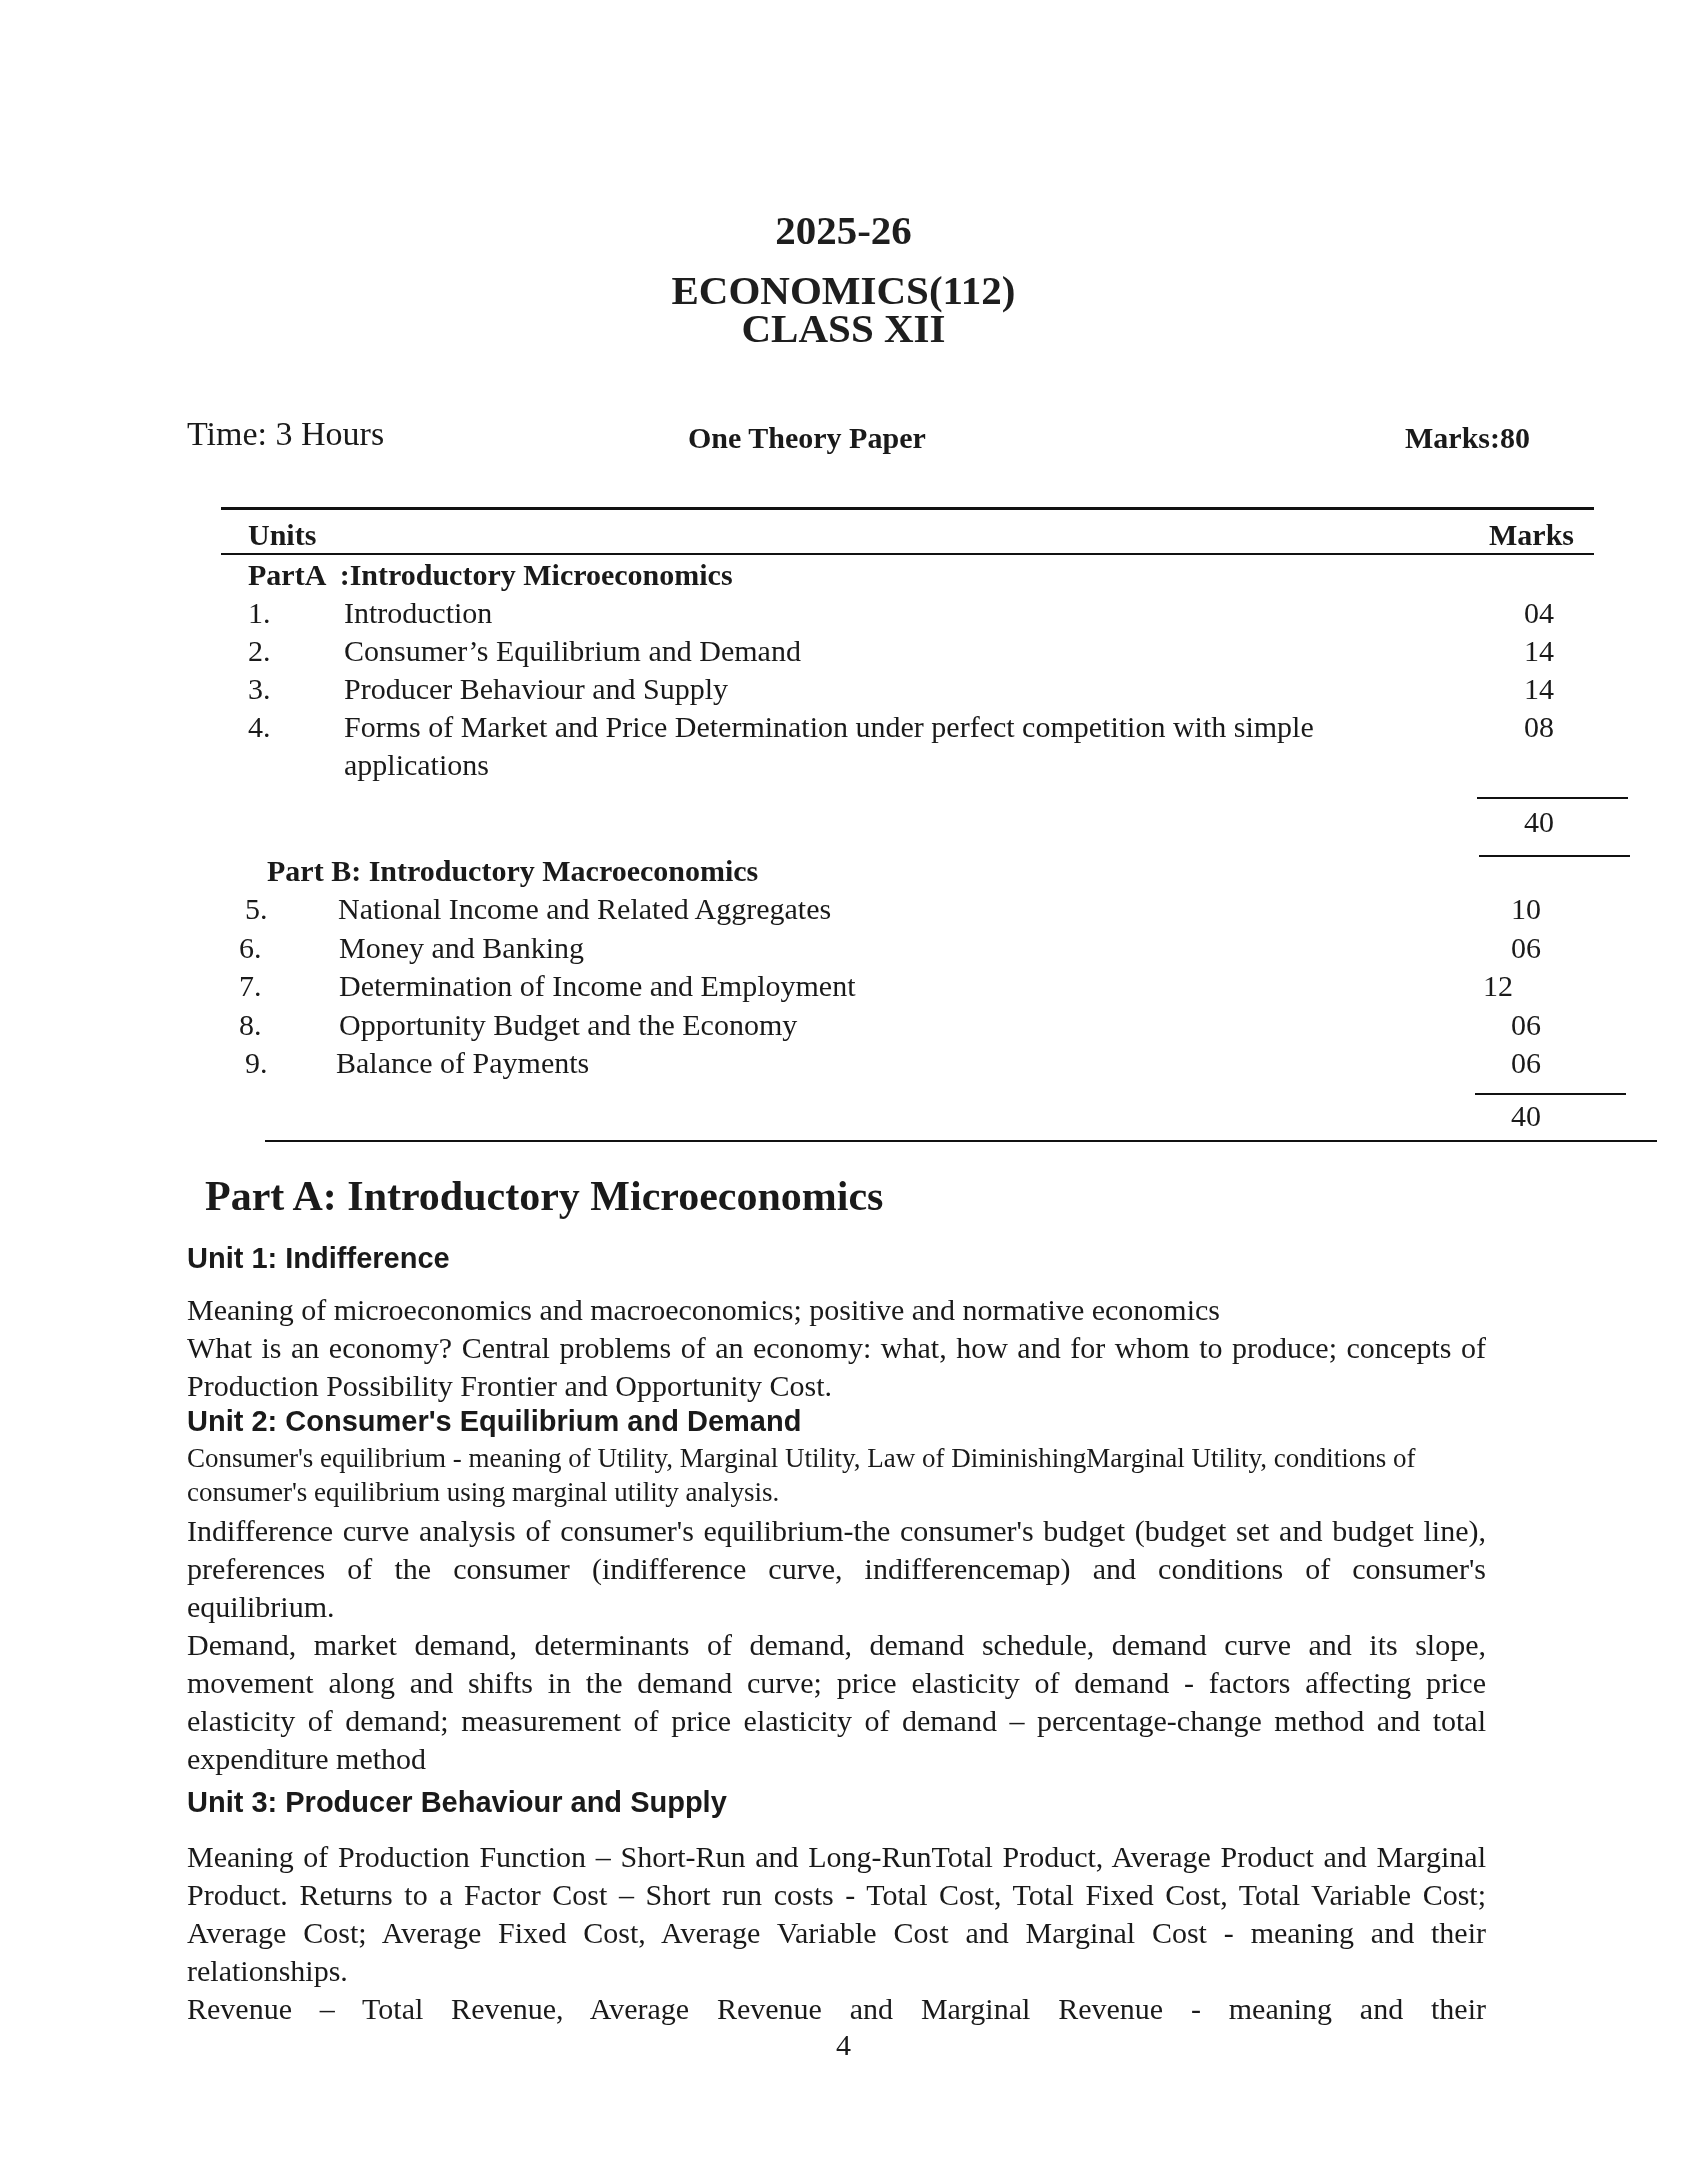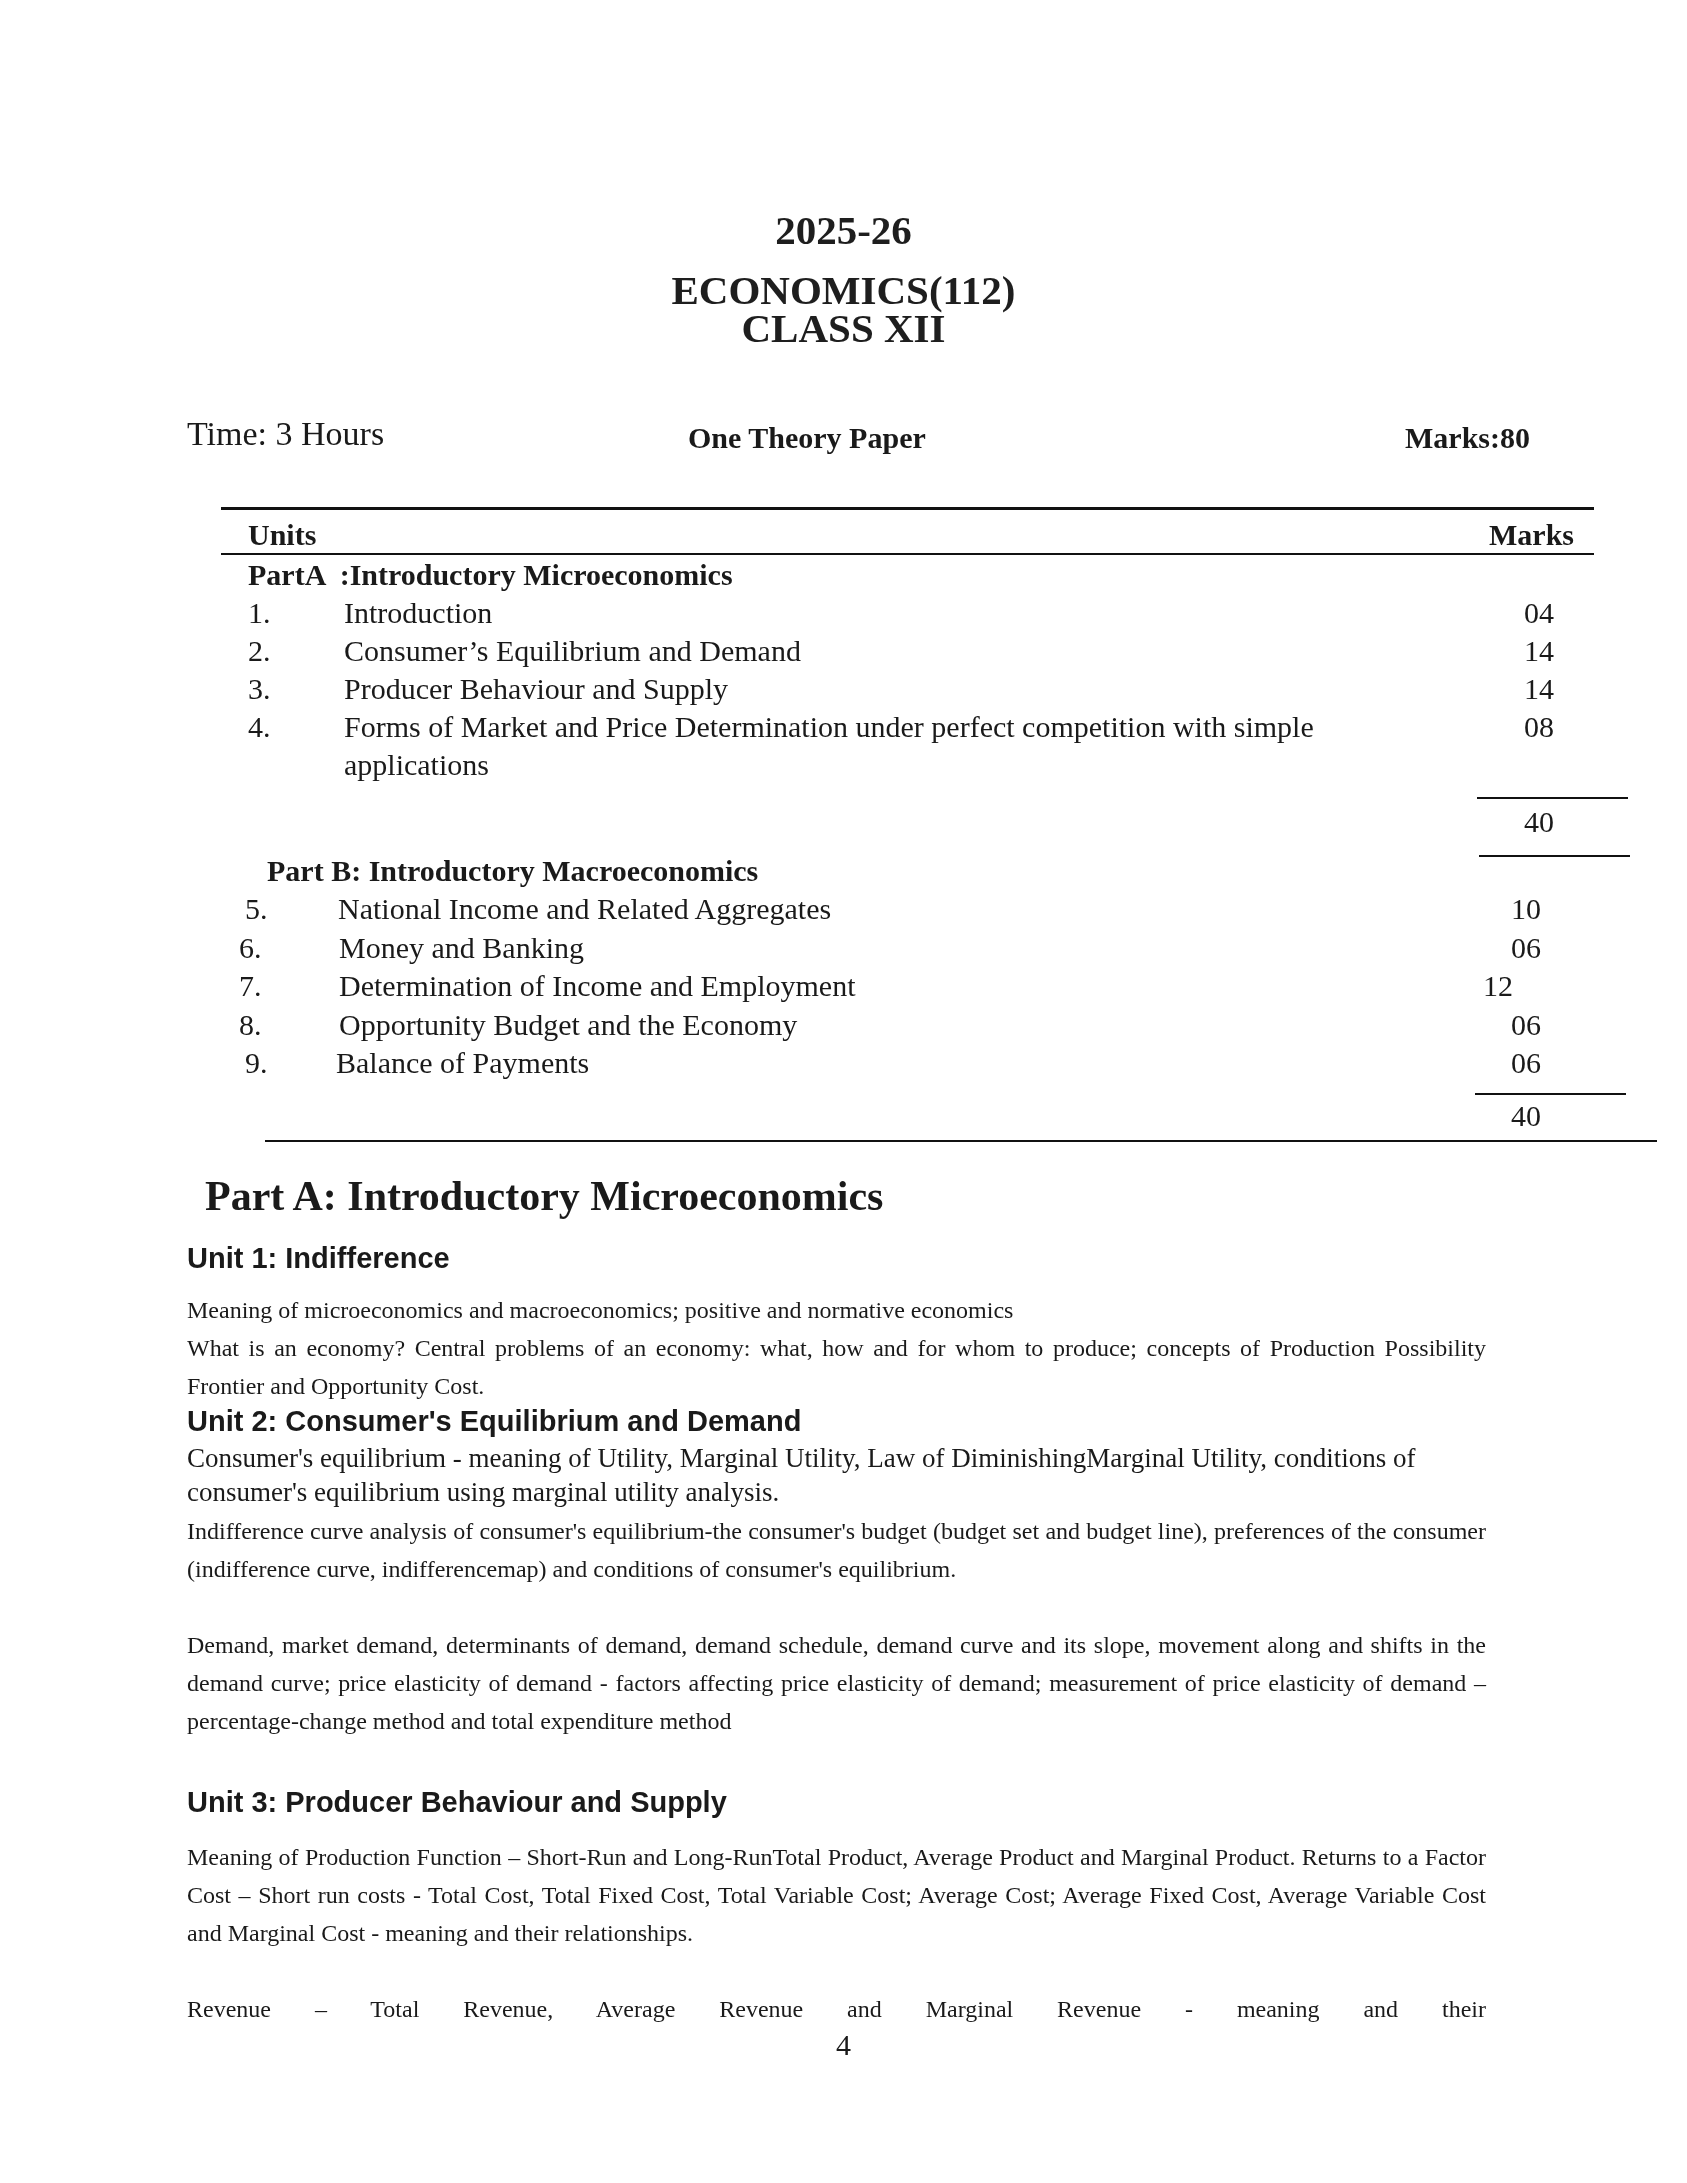--- a/index.html
+++ b/index.html
@@ -11,21 +11,21 @@
     .title { left: 0; width: 1687px; text-align: center; font-weight: bold; font-size: 41px; line-height: 1; color: #1e1e1e; }
     .meta { font-size: 34px; top: 415px; }
     .meta.b { font-weight: bold; font-size: 30px; top: 421px; }
     .hr { position: absolute; background: #111; }
     .trow { position: absolute; font-size: 30px; line-height: 1; }
     .tnum { position: absolute; font-size: 30px; line-height: 1; }
     .tmark { position: absolute; font-size: 30px; line-height: 1; text-align: center; width: 66px; }
     .bold { font-weight: bold; }
     .h1 { font-weight: bold; font-size: 42px; left: 205px; top: 1172px; }
     .unit-h { font-family: "Liberation Sans", "DejaVu Sans", sans-serif; font-weight: bold; font-size: 29px; left: 187px; }
-    .para { left: 187px; width: 1299px; font-size: 24px; line-height: 38px; text-align: justify; text-align-last: left; }
+    .para { left: 187px; width: 1299px; font-size: 30px; line-height: 38px; text-align: justify; text-align-last: left; }
     .para.small { font-size: 27px; line-height: 34px; }
     .pageno { left: 0; width: 1687px; text-align: center; font-size: 30px; top: 2028px; }
   </style>
 </head>
 <body>
 
 <div class="abs title" style="top:210px;">2025-26</div>
 <div class="abs title" style="top:270px;">ECONOMICS(112)</div>
 <div class="abs title" style="top:308px;">CLASS XII</div>
 

